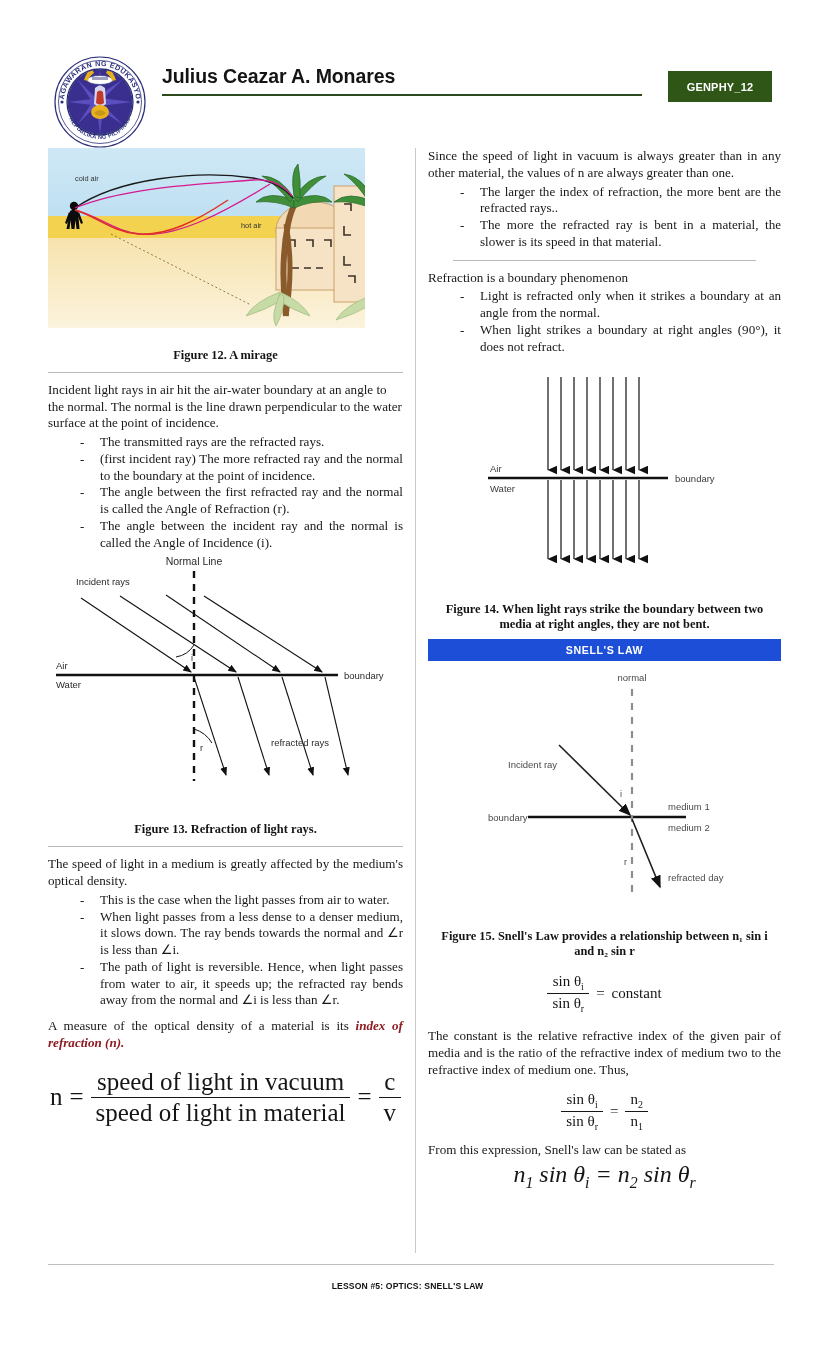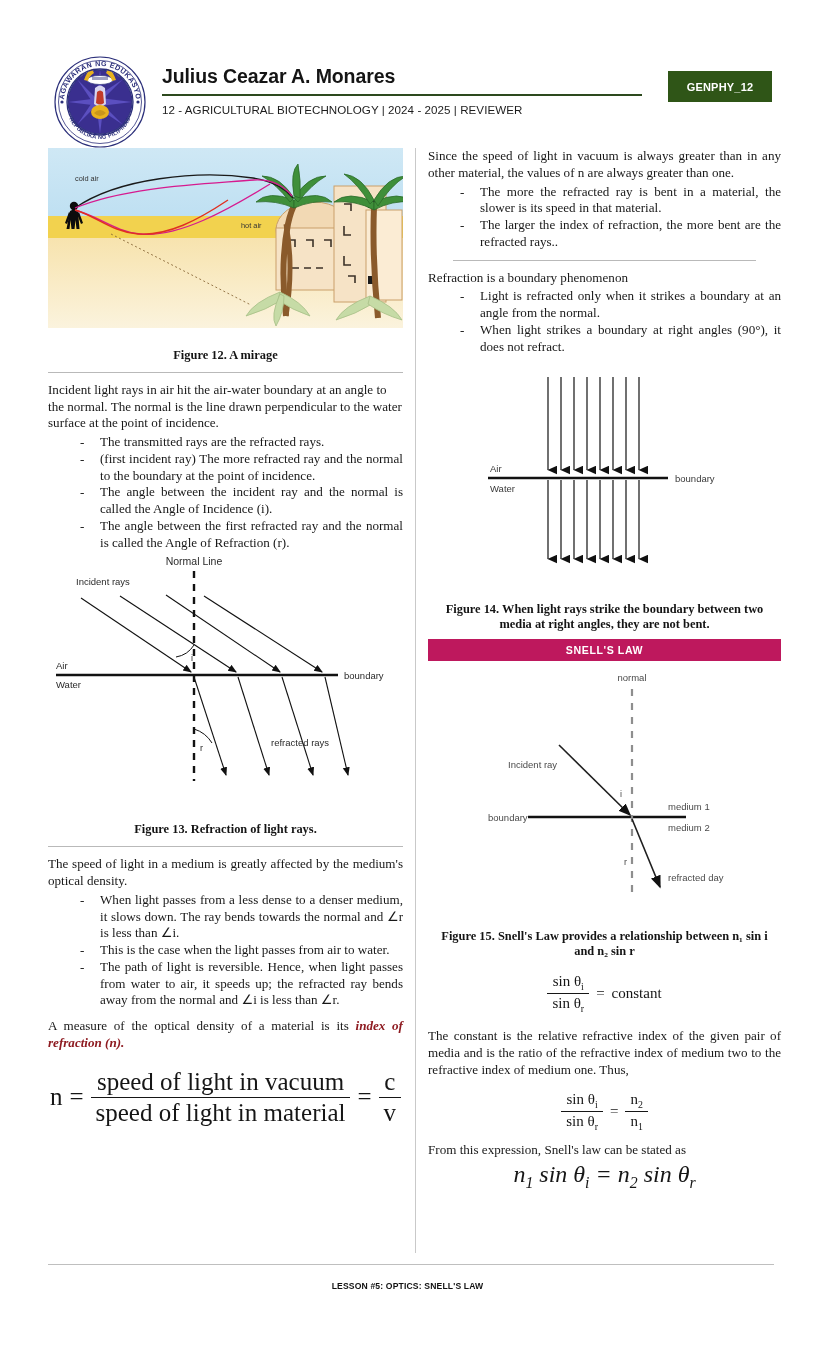--- a/index.html
+++ b/index.html
@@ -67,21 +67,21 @@
 
   .figcap {
     font-family: "Liberation Serif", serif;
     font-weight: bold; font-size: 12.4px; text-align: center;
     line-height: 1.2; margin-top: 20px; color: #141414;
   }
   .redbold { color: #8e1b21; font-weight: bold; font-style: italic; }
 
   
   .snell-banner {
-    width: 353px; height: 22px; background: #be185d;
+    width: 353px; height: 22px; background: #1d4ed8;
     color: #fff; font-family: "Liberation Sans", sans-serif;
     font-weight: bold; font-size: 10.6px; letter-spacing: 0.6px;
     display: flex; align-items: center; justify-content: center;
     margin: 7px 0 4px 0;
   }
 
   
   .eq { display: flex; align-items: center; justify-content: center; gap: 7px;
         font-family: "Liberation Serif", serif; color: #161616; }
   .frac { display: inline-flex; flex-direction: column; align-items: center; }
@@ -107,21 +107,21 @@
     font-weight: bold; font-size: 8.6px; letter-spacing: 0.15px;
     display: flex; align-items: center; padding: 0 7px; margin-top: 36px;
   }
   .f-right {
     color: #111; font-family: "Liberation Sans", sans-serif;
     font-weight: bold; font-size: 8.6px; letter-spacing: 0.15px;
     display: flex; align-items: center; padding: 0 7px;
   }
 
   
-  .mirage { width: 355px; height: 180px; position: relative; overflow: hidden; }
+  .mirage { width: 317px; height: 180px; position: relative; overflow: hidden; }
   .mir-label { font-family: "Liberation Sans", sans-serif; font-size: 7.4px; fill: #333; }
 </style>
 </head>
 <body>
 
 <div class="page">
 
   <div class="header">
     <div class="seal">
       <svg width="92" height="92" viewBox="0 0 92 92">
@@ -155,21 +155,20 @@
         <text font-family="Liberation Sans, sans-serif" font-size="5.6" font-weight="bold" fill="#2b2f7a" letter-spacing="0.3">
           <textPath href="#arcBot" startOffset="50%" text-anchor="middle">REPUBLIKA NG PILIPINAS</textPath>
         </text>
         <circle cx="8" cy="46" r="1.6" fill="#2b2f7a"></circle>
         <circle cx="84" cy="46" r="1.6" fill="#2b2f7a"></circle>
       </svg>
     </div>
     <div class="header-text">
       <div class="hname">Julius Ceazar A.  Monares</div>
       <div class="hrule"></div>
-      <div class="hsub">12 - AGRICULTURAL BIOTECHNOLOGY | 2024 - 2025 | REVIEWER</div>
     </div>
   </div>
   <div class="badge">GENPHY_12</div>
 
   <div class="col-divider"></div>
 
   <div class="colL">
 
     <div class="mirage">
       <svg width="355" height="180" viewBox="0 0 355 180">
@@ -251,22 +250,22 @@
       </svg>
     </div>
     <div class="figcap">Figure 12. A mirage</div>
 
     <div class="hrsep"></div>
 
     <p class="body nj">Incident light rays in air hit the air-water boundary at an angle to the normal. The normal is the line drawn perpendicular to the water surface at the point of incidence.</p>
     <ul class="dash">
       <li>The transmitted rays are the refracted rays.</li>
       <li>(first incident ray) The more refracted ray and the normal to the boundary at the point of incidence.</li>
+      <li>The angle between the first refracted ray and the normal is called the Angle of Refraction (r).</li>
       <li>The angle between the incident ray and the normal is called the Angle of Incidence (i).</li>
-      <li>The angle between the first refracted ray and the normal is called the Angle of Refraction (r).</li>
     </ul>
 
     <div style="margin-top:0;">
       <svg width="355" height="245" viewBox="0 0 355 245">
         <defs>
           <marker id="ar" markerWidth="9" markerHeight="9" refX="7" refY="3.2" orient="auto">
             <path d="M0,0 L8,3.2 L0,6.4 z" fill="#111"></path>
           </marker>
         </defs>
 
@@ -302,22 +301,22 @@
           <text x="223" y="193">refracted rays</text>
         </g>
       </svg>
     </div>
     <div class="figcap">Figure 13. Refraction of light rays.</div>
 
     <div class="hrsep"></div>
 
     <p class="body">The speed of light in a medium is greatly affected by the medium's optical density.</p>
     <ul class="dash">
+      <li>This is the case when the light passes from air to water.</li>
       <li>When light passes from a less dense to a denser medium, it slows down. The ray bends towards the normal and ∠r is less than ∠i.</li>
-      <li>This is the case when the light passes from air to water.</li>
       <li>The path of light is reversible. Hence, when light passes from water to air, it speeds up; the refracted ray bends away from the normal and ∠i is less than ∠r.</li>
     </ul>
 
     <p class="body" style="margin-top:9px;">
       <span>A measure of the optical density of a material is its </span><span class="redbold">index of refraction (n).</span>
     </p>
 
     <div class="eq eq-big" style="margin-top:16px;">
       <span>n</span>
       <span>=</span>
@@ -332,22 +331,22 @@
         <span class="bar"></span>
         <span class="den">v</span>
       </span>
     </div>
   </div>
 
   <div class="colR">
 
     <p class="body">Since the speed of light in vacuum is always greater than in any other material, the values of n are always greater than one.</p>
     <ul class="dash">
+      <li>The larger the index of refraction, the more bent are the refracted rays..</li>
       <li>The more the refracted ray is bent in a material, the slower is its speed in that material.</li>
-      <li>The larger the index of refraction, the more bent are the refracted rays..</li>
     </ul>
 
     <div class="hrsep short"></div>
 
     <p class="body nj">Refraction is a boundary phenomenon</p>
     <ul class="dash">
       <li>Light is refracted only when it strikes a boundary at an angle from the normal.</li>
       <li>When light strikes a boundary at right angles (90°), it does not refract.</li>
     </ul>
 

